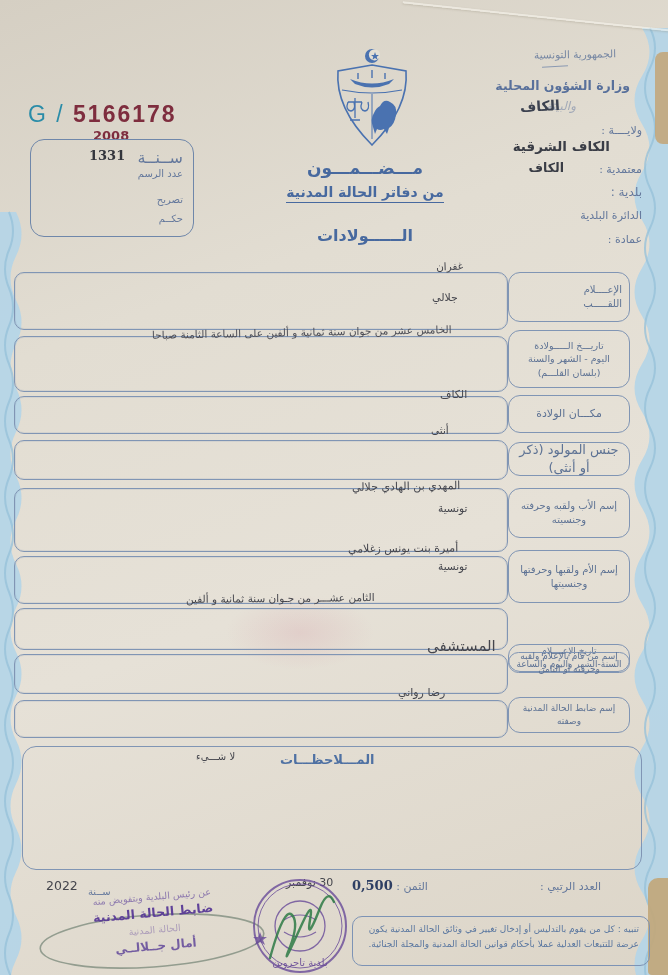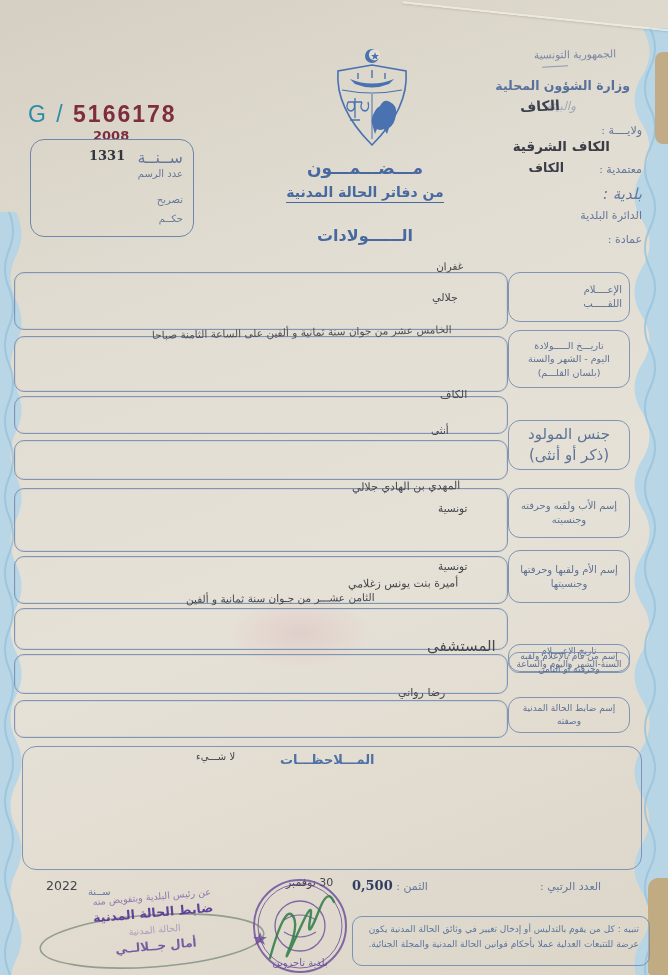--- a/index.html
+++ b/index.html
@@ -21,21 +21,21 @@
   
   .republic{right:52px;top:48px;font-size:10.5px;color:#7687a3;transform:rotate(-1deg);}
   .rep-dash{position:absolute;right:100px;top:66px;width:26px;height:1px;background:#8a99b2;transform:rotate(-3deg);z-index:3;}
   .ministry{right:38px;top:78px;font-size:12.5px;color:#58709b;font-weight:bold;}
   .env{right:92px;top:99px;font-size:12px;color:rgba(100,120,160,.5);font-style:italic;margin-left:36px;}
   .kef-over{right:108px;top:98px;font-size:14px;font-weight:bold;color:#3c4250;transform:rotate(-3deg);}
   .wilaya-l{right:26px;top:124px;font-size:11px;}
   .wilaya-v{right:58px;top:138px;font-size:13.5px;font-weight:bold;color:#3a3d46;}
   .deleg-l{right:26px;top:163px;font-size:11px;}
   .deleg-v{right:104px;top:160px;font-size:12.5px;font-weight:bold;color:#3a3d46;}
-  .muni-l{right:26px;top:185px;font-size:15px;font-style:italic;}
+  .muni-l{right:26px;top:185px;font-size:12px;}
   .district-l{right:26px;top:209px;font-size:11px;}
   .omda-l{right:26px;top:233px;font-size:11px;}
   
   .serial{left:28px;top:101px;font-size:23px;letter-spacing:2px;direction:ltr;font-family:"Liberation Sans",sans-serif;}
   .serial .g{color:#2a8ca8;}
   .serial .num{color:#7e2d3e;font-weight:bold;}
   .serial-year{left:93px;top:128px;font-size:13px;color:#7e2d3e;font-weight:bold;direction:ltr;}
   .refbox{left:30px;top:139px;width:162px;height:96px;border:1.5px solid #6f87aa;border-radius:14px;}
   .rb-year{right:10px;top:8px;font-size:16px;}
   .rb-num{left:58px;top:8px;font-size:13px;color:#33353c;font-weight:bold;font-family:"DejaVu Serif",serif;direction:ltr;}
@@ -51,38 +51,38 @@
   .t3{left:255px;top:226px;width:220px;text-align:center;font-size:16px;font-weight:bold;color:#47699f;}
   
   .vbox{position:absolute;left:14px;width:492px;border:1.3px solid #8095b4;border-radius:10px;
         box-shadow:inset 0 0 0 1px rgba(128,149,180,.16);z-index:3;}
   .lbox{position:absolute;left:508px;width:122px;border:1.3px solid #8095b4;border-radius:12px;color:#5d7294;
         display:flex;flex-direction:column;justify-content:center;text-align:center;
         font-size:10px;line-height:1.4;padding:2px 7px;box-sizing:border-box;z-index:3;}
   .v1{top:272px;height:56px;} .l1{top:272px;height:50px;text-align:right;}
   .v2{top:336px;height:54px;} .l2{top:330px;height:58px;font-size:9.5px;}
   .v3{top:396px;height:36px;} .l3{top:395px;height:38px;font-size:11px;}
-  .v4{top:440px;height:38px;} .l4{top:420px;height:50px;font-size:15px;}
+  .v4{top:440px;height:38px;} .l4{top:442px;height:34px;font-size:13px;}
   .v5{top:488px;height:62px;} .l5{top:488px;height:50px;}
   .v6{top:556px;height:46px;} .l6{top:550px;height:53px;}
   .v7{top:608px;height:40px;} .l7{top:644px;height:28px;font-size:9px;}
   .v8{top:654px;height:38px;} .l8{top:652px;height:21px;font-size:9px;}
   .v9{top:700px;height:36px;} .l9{top:697px;height:36px;font-size:9px;}
   .obs{position:absolute;left:22px;top:746px;width:618px;height:122px;border:1.3px solid #8095b4;border-radius:14px;z-index:3;}
   .obs-label{left:280px;top:752px;font-size:13px;font-weight:bold;color:#4f71a3;letter-spacing:1px;}
   
   .hw{position:absolute;font-size:11px;color:#45464d;white-space:nowrap;z-index:4;}
   .hw1a{left:436px;top:260px;font-size:10.5px;transform:rotate(-2deg);}
   .hw1b{left:432px;top:291px;}
   .hw2{left:152px;top:326px;font-size:10.5px;transform:rotate(-1.1deg);color:#4c4d55;}
   .hw3{left:440px;top:388px;}
   .hw4{left:431px;top:424px;font-size:10.5px;}
   .hw5{left:352px;top:480px;transform:rotate(-1deg);}
   .hw5n{left:438px;top:502px;font-size:10.5px;}
-  .hw6{left:348px;top:542px;transform:rotate(-.5deg);margin-top:35px;}
+  .hw6{left:348px;top:542px;transform:rotate(-.5deg);}
   .hw6n{left:438px;top:560px;font-size:10.5px;}
   .hw7{left:186px;top:592px;font-size:10.5px;letter-spacing:1px;transform:rotate(-.6deg);}
   .hw8{left:427px;top:637px;font-size:15px;}
   .hw9{left:398px;top:686px;}
   .hw10{left:196px;top:751px;font-size:10px;}
   .hw11{left:286px;top:876px;}
   .hw12{left:46px;top:878px;font-size:12.5px;}
   
   .ordinal{left:540px;top:880px;font-size:11px;}
   .price{left:352px;top:878px;font-size:11px;}
@@ -174,20 +174,23 @@
 
   <div class="lbox l1">
     <span>الإعــــلام</span>
       <span>اللقـــــب</span>
   </div>
   <div class="lbox l2">
     <span>تاريـــخ الـــــولادة</span>
       <span>اليوم - الشهر والسنة</span>
       <span>(بلسان القلـــم)</span>
   </div>
+  <div class="lbox l3">
+    <span>مكـــان الولادة</span>
+  </div>
   <div class="lbox l4">
     <span>جنس المولود (ذكر أو أنثى)</span>
   </div>
   <div class="lbox l5">
     <span>إسم الأب ولقبه وحرفته</span>
       <span>وجنسيته</span>
   </div>
   <div class="lbox l6">
     <span>إسم الأم ولقبها وحرفتها</span>
       <span>وجنسيتها</span>

